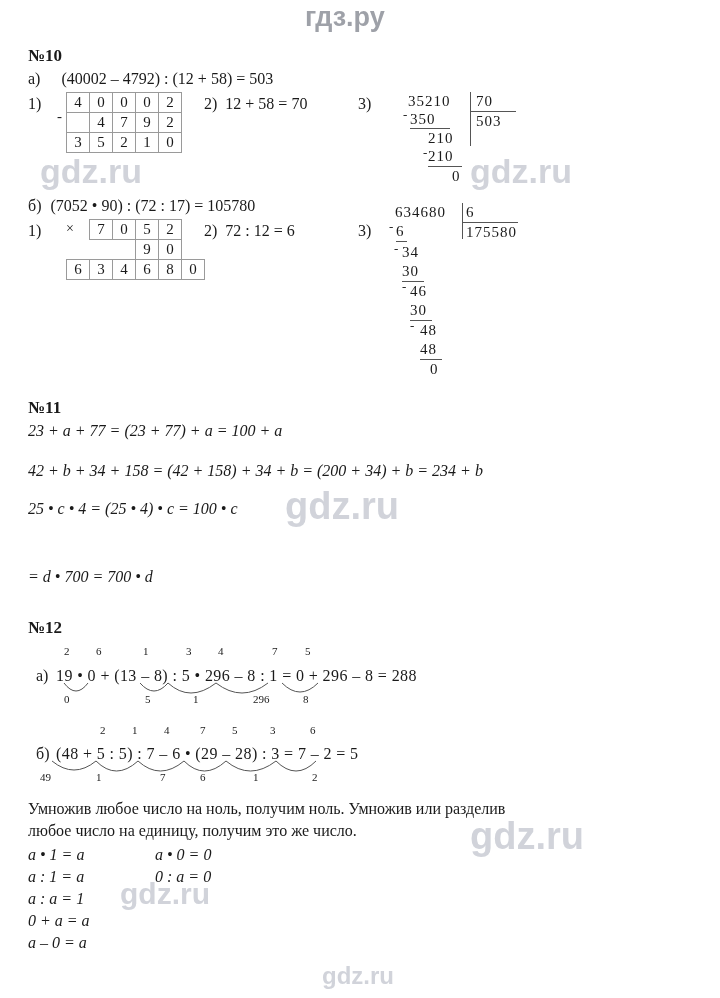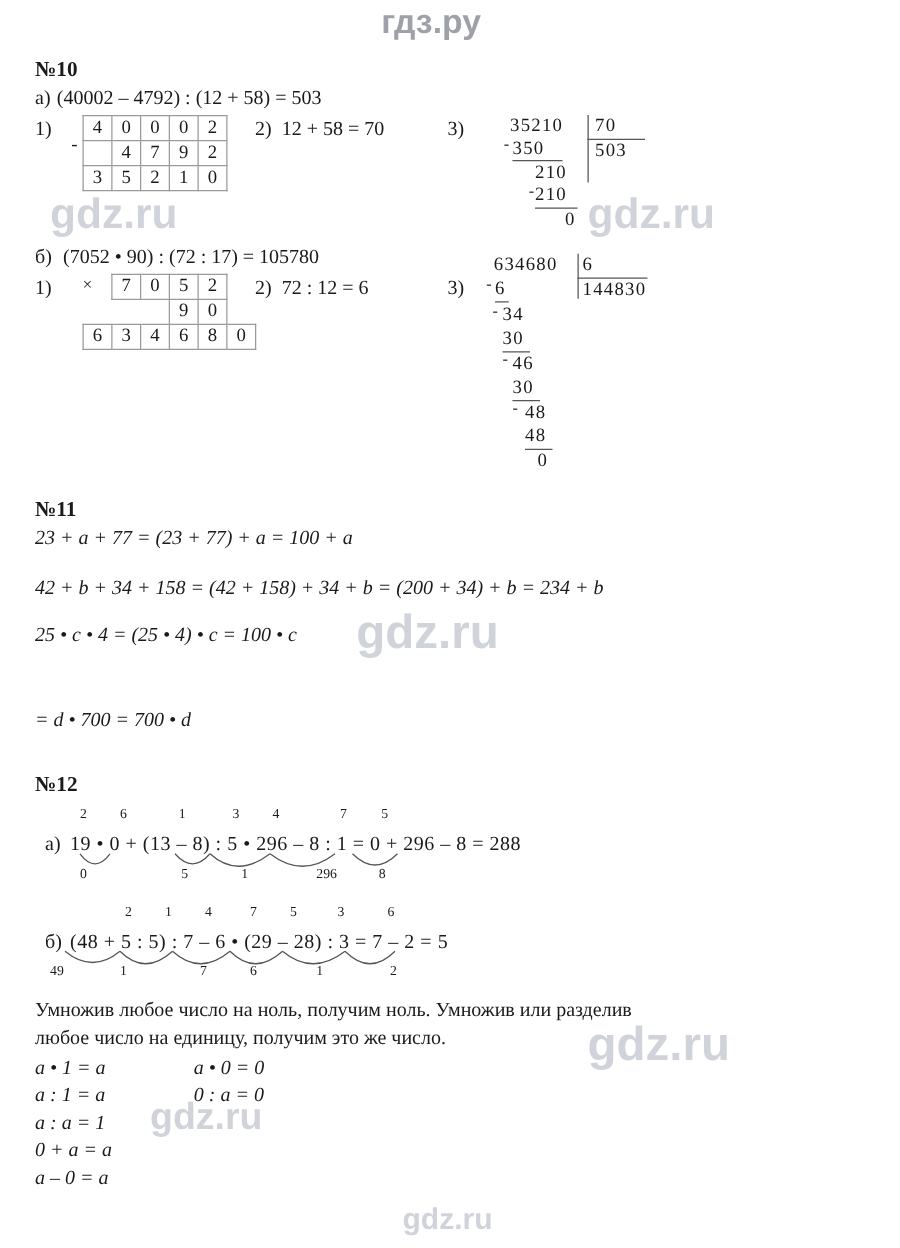--- a/index.html
+++ b/index.html
@@ -118,21 +118,21 @@
   <div class="wm wm-b">gdz.ru</div>
   <div class="wm wm-c" style="top:485px">gdz.ru</div>
   <div class="wm wm-d">gdz.ru</div>
   <div class="wm wm-e">gdz.ru</div>
   <div class="wm wm-f">gdz.ru</div>
 
   <div class="task-no" style="left:28px; top:46px;">№10</div>
 
   <div class="txt" style="left:28px; top:70px;">
     <span>а)</span>
-    <span style="margin-left:1px">(40002 – 4792) : (12 + 58) = 503</span>
+    <span style="margin-left:17px">(40002 – 4792) : (12 + 58) = 503</span>
   </div>
 
   <div class="txt" style="left:28px; top:95px;">1)</div>
 
   <table class="grid" style="left:52px; top:92px;">
     <tbody>
         <tr>
       <td class="sign" rowspan="2"></td>
       <td>4</td>
       <td>0</td>
@@ -225,21 +225,21 @@
     <span>2)</span>
     <span style="margin-left:4px">72 : 12 = 6</span>
   </div>
 
   <div class="txt" style="left:358px; top:222px;">3)</div>
   <div class="ld" style="left:380px; top:200px; width:180px; height:175px;">
     <div class="num" style="left:15px; top:4px;">634680</div>
     <div class="vline" style="left:82px; top:3px; height:36px;"></div>
     <div class="num" style="left:86px; top:4px;">6</div>
     <div class="hline" style="left:82px; top:22px; width:56px;"></div>
-    <div class="num" style="left:86px; top:24px;">144830</div>
+    <div class="num" style="left:86px; top:24px;">175580</div>
 
     <div class="num" style="left:9px; top:19px; font-size:13px;">-</div>
     <div class="num" style="left:16px; top:23px;">6</div>
     <div class="hline" style="left:16px; top:41px; width:11px;"></div>
 
     <div class="num" style="left:14px; top:41px; font-size:13px;">-</div>
     <div class="num" style="left:22px; top:44px;">34</div>
     <div class="num" style="left:22px; top:63px;">30</div>
     <div class="hline" style="left:22px; top:81px; width:22px;"></div>
 

